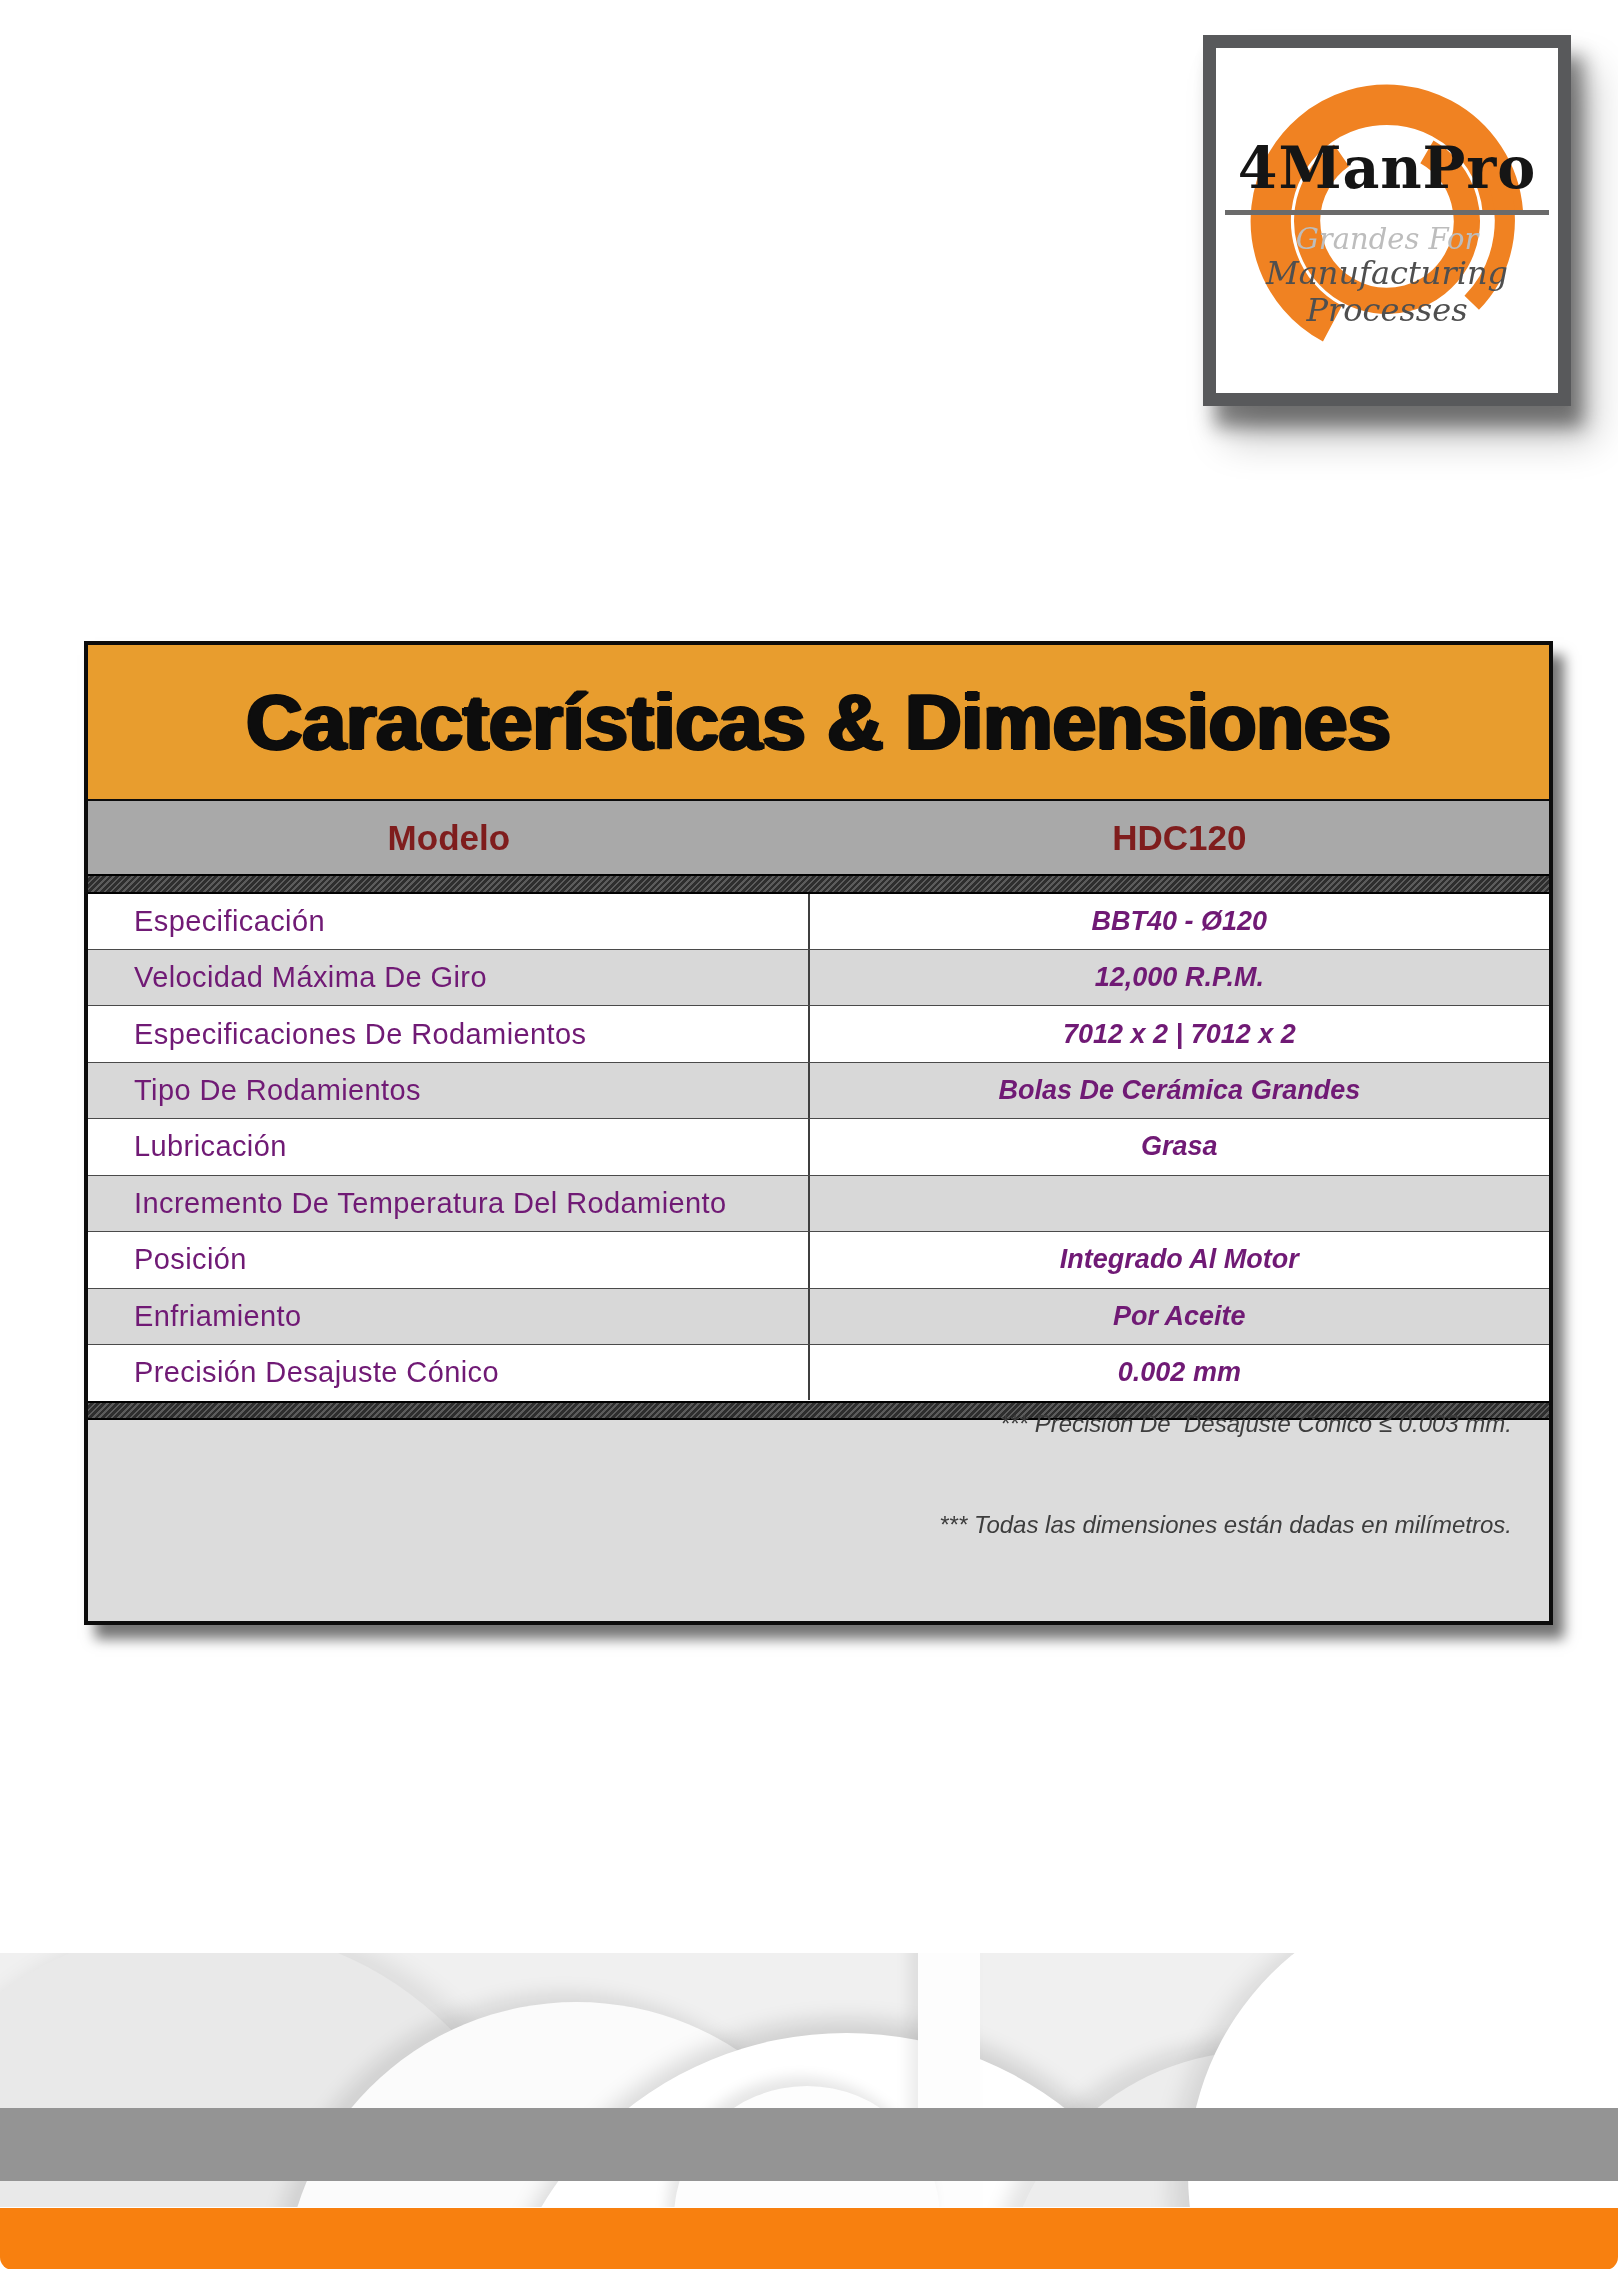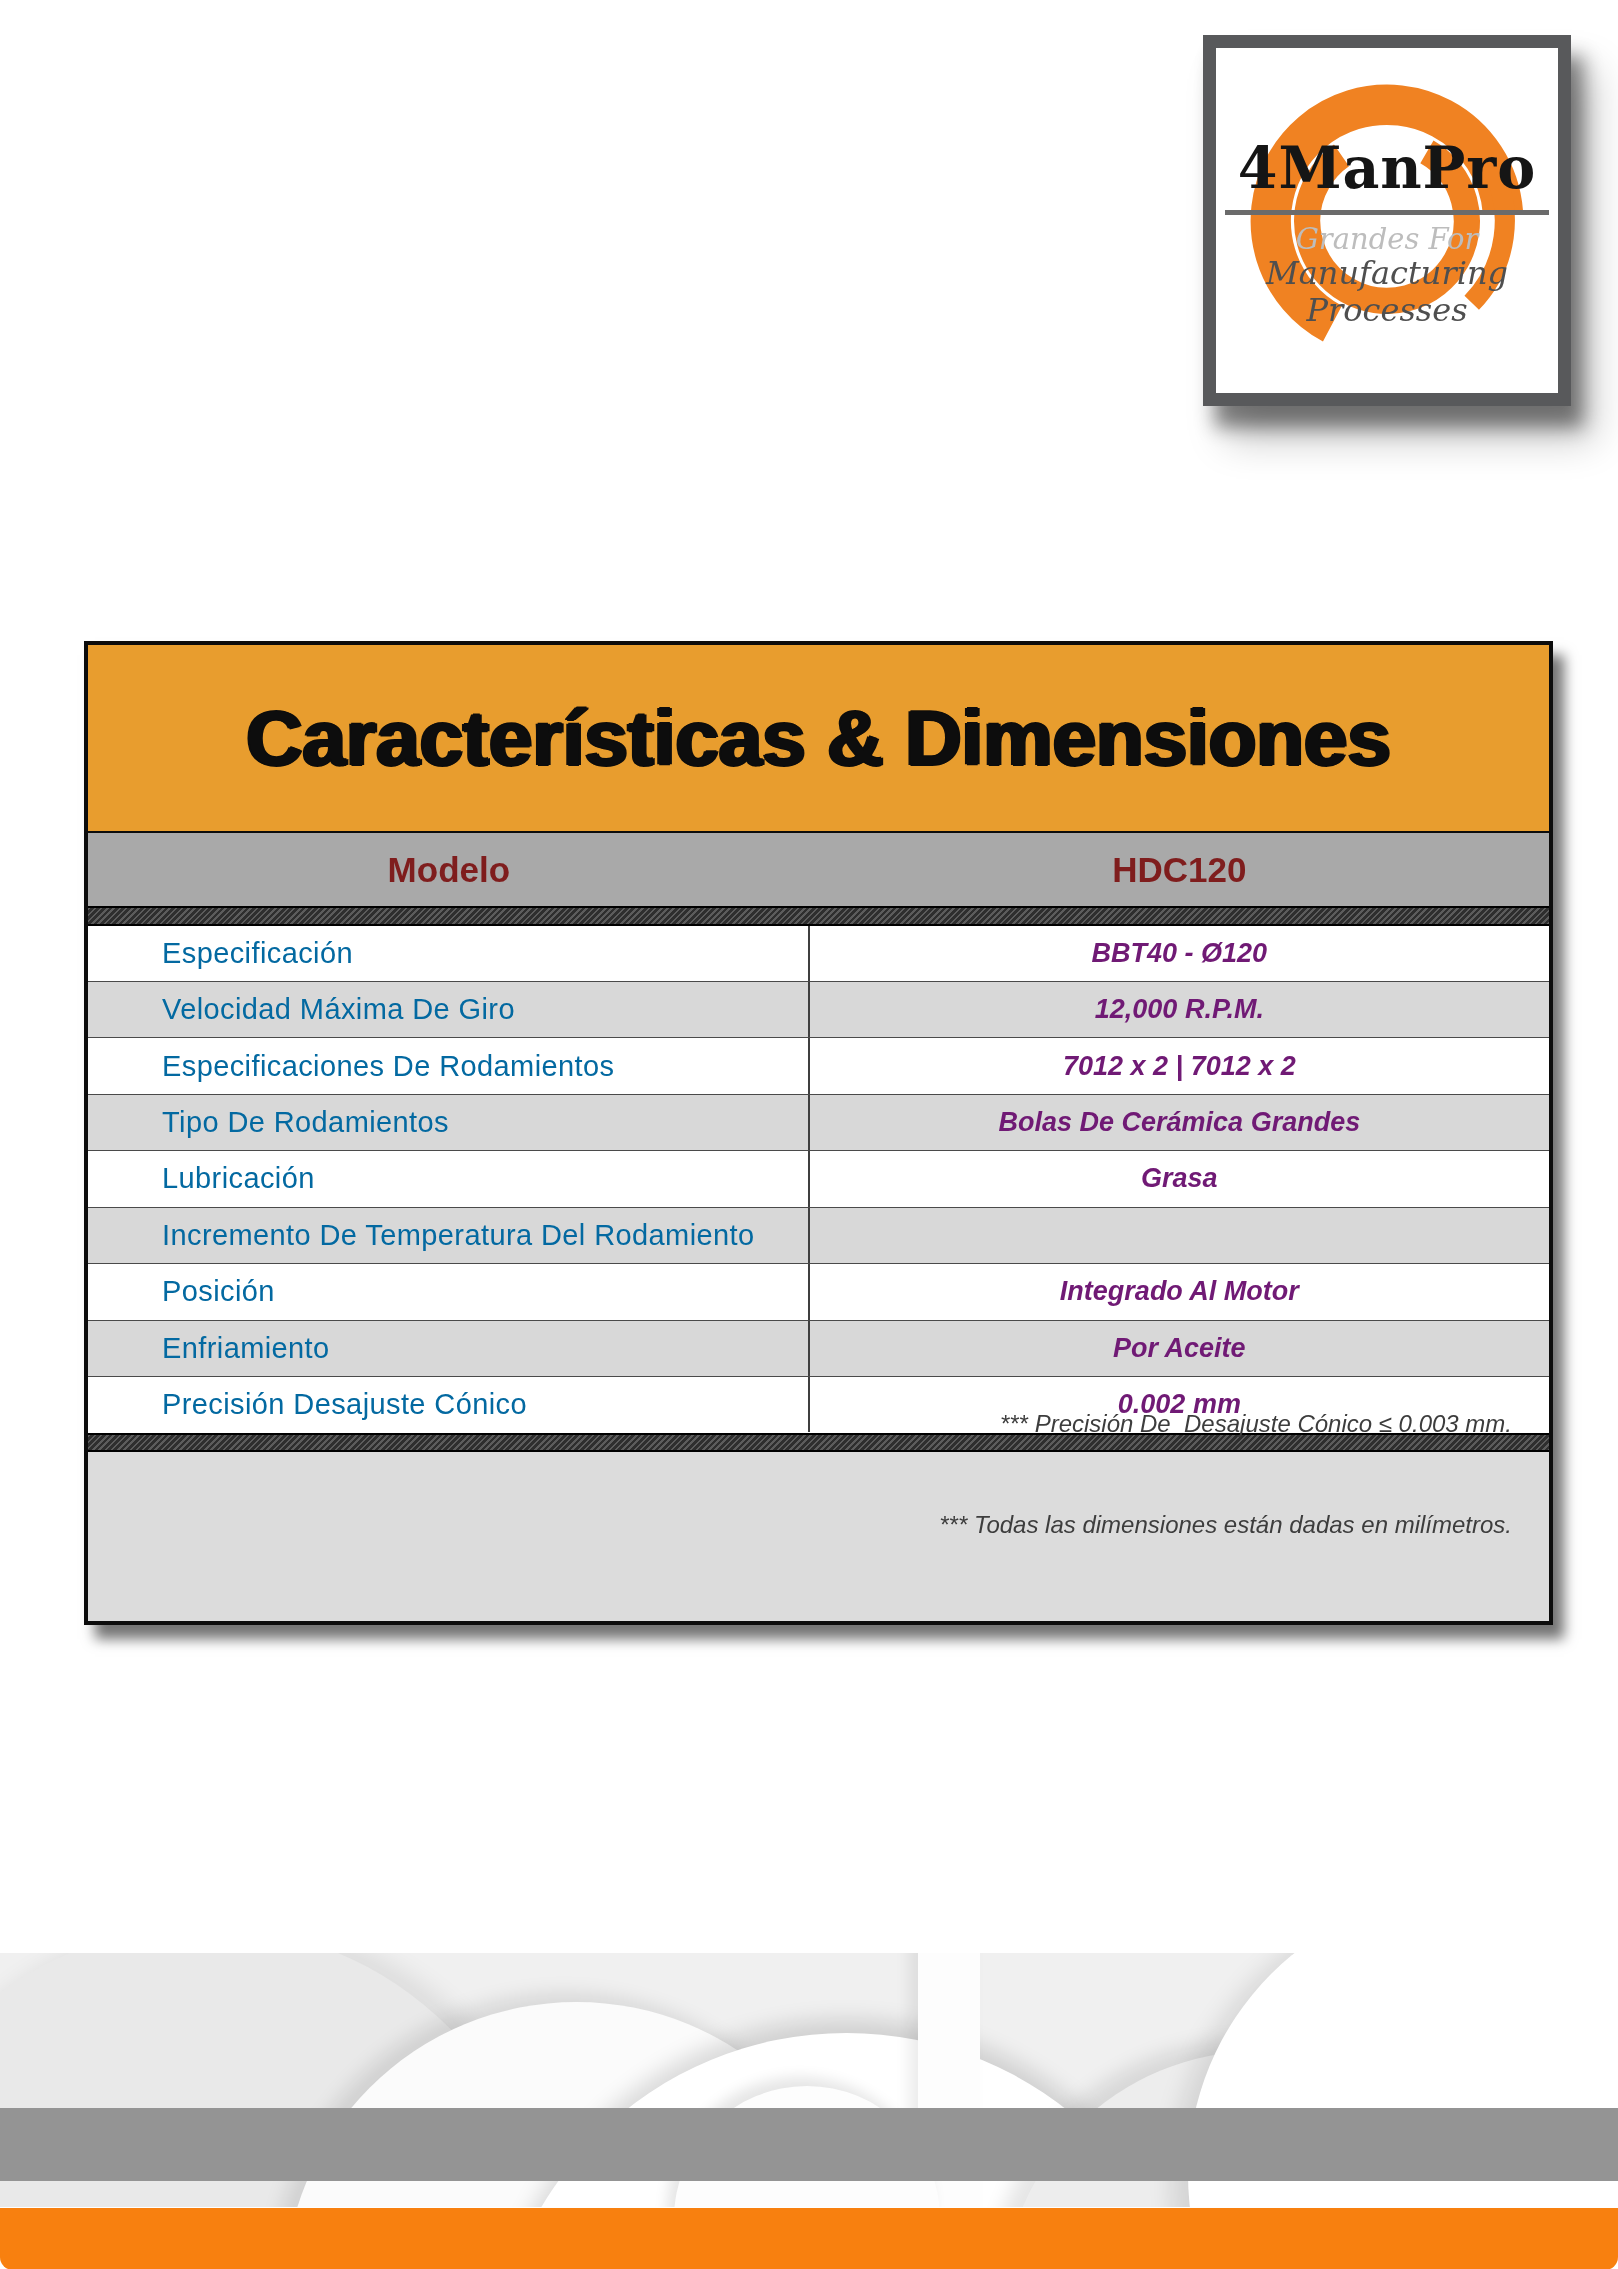--- a/index.html
+++ b/index.html
@@ -34,21 +34,21 @@
   .logo-tag2{font-family:"DejaVu Serif",serif;font-style:italic;font-size:32px;color:#4f4f4f;line-height:1.15;}
 
   
   .spec-table{
     position:absolute;left:84px;top:641px;width:1469px;height:984px;
     border:4.4px solid #0c0c0c;background:#ffffff;
     box-shadow:10.6px 14px 12.4px rgba(0,0,0,0.55);
     display:flex;flex-direction:column;
   }
   .title-band{
-    height:188px;flex:none;background:var(--header-orange);
+    height:156px;flex:none;background:var(--header-orange);
     border-bottom:2.7px solid #0c0c0c;
     display:flex;align-items:center;justify-content:center;
   }
   .title-band h1{
     font-size:78px;font-weight:bold;color:#0d0d0d;letter-spacing:0px;
     text-shadow:2px 0 0 #0d0d0d,-2px 0 0 #0d0d0d,0 1.2px 0 #0d0d0d,0 -1.2px 0 #0d0d0d;
   }
   .model-band{
     height:73px;flex:none;background:var(--model-band-gray);
     display:flex;align-items:center;
@@ -60,22 +60,22 @@
     height:19.5px;flex:none;
     background:#2e2e2e;
     background-image:repeating-linear-gradient(135deg,rgba(255,255,255,0.22) 0 1.8px,transparent 1.8px 4.4px);
     border-top:2.7px solid #000;border-bottom:2.7px solid #000;
   }
   .rows{flex:none;height:507px;display:flex;flex-direction:column;}
   .row{flex:1;display:flex;background:#ffffff;}
   .row:nth-child(even){background:var(--row-alt-gray);}
   .row:not(:last-child){border-bottom:1.8px solid #4a4a4a;}
   .row .label{
-    width:49.4%;display:flex;align-items:center;padding-left:74px;
-    font-size:29px;font-weight:300;color:#0369a1;letter-spacing:0.4px;
+    width:49.4%;display:flex;align-items:center;padding-left:46px;
+    font-size:29px;font-weight:300;color:#701a75;letter-spacing:0.4px;
     border-right:2.2px solid #3f3f3f;
   }
   .row .value{
     flex:1;display:flex;align-items:center;justify-content:center;
     font-size:27px;font-weight:bold;font-style:italic;color:#701a75;
   }
   .footer-band{flex:1;background:var(--footer-gray);position:relative;}
   .notes{
     position:absolute;right:37px;bottom:12.4px;text-align:right;
     font-size:24px;font-style:italic;font-weight:300;color:#3d3d3d;line-height:1.4;

